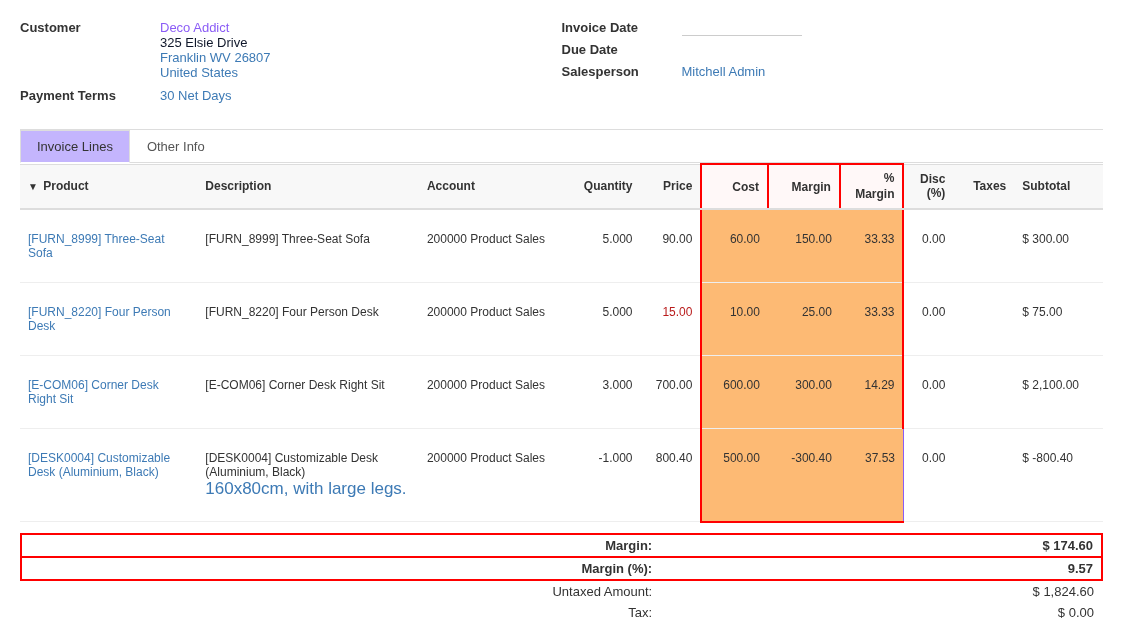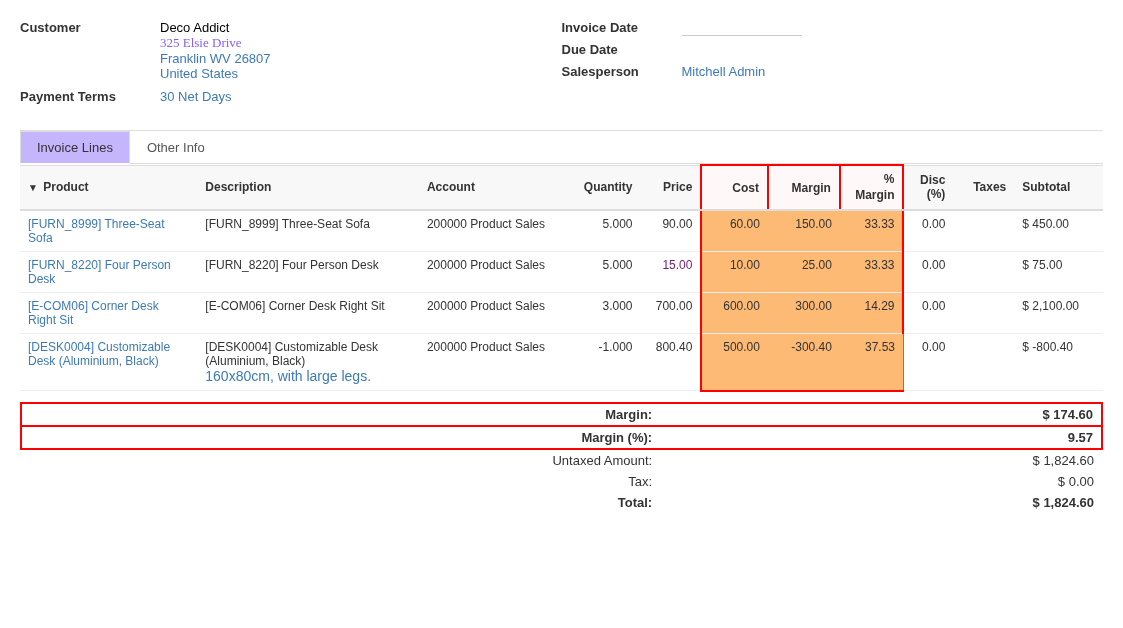--- a/index.html
+++ b/index.html
@@ -75,21 +75,21 @@
       border-bottom: 2px solid #ddd;
       border-top: 1px solid #ddd;
       padding: 6px 8px;
       text-align: left;
       font-weight: bold;
       font-size: 12px;
       color: #333;
       white-space: nowrap;
     }
     td {
-      padding: 6px 8px;
+      padding: 22px 8px;
       border-bottom: 1px solid #eee;
       vertical-align: top;
       font-size: 12px;
     }
     .col-product { width: 160px; }
     .col-desc { width: 200px; }
     .col-account { width: 130px; }
     .col-qty { width: 70px; text-align: right; }
     .col-price { width: 55px; text-align: right; }
     .col-cost { width: 60px; text-align: right; background: #fff8f8; }
@@ -100,21 +100,21 @@
     .col-subtotal { width: 80px; text-align: left; }
     .highlight-col {
       background: #fdba74;
     }
     .product-link {
       color: #3d7ab5;
       text-decoration: none;
     }
     .desc-note {
       color: #3d7ab5;
-      font-size: 14px;
+      font-size: 17px;
     }
     .summary-section {
       display: flex;
       justify-content: flex-end;
       margin-top: 10px;
     }
     .summary-table {
       min-width: 320px;
     }
     .summary-table td {
@@ -180,22 +180,22 @@
     }
   </style>
 </head>
 <body>
 
 <div class="header-section">
   <div class="header-left">
     <div class="header-row">
       <div class="header-label">Customer</div>
       <div class="header-value">
-        <span class="address-line" style="display:block; color:#000000; cursor:pointer;">Deco Addict</span>
-        <span class="address-line" style="display:block; color:#8b5cf6;font-family:Liberation Serif, serif;">325 Elsie Drive</span>
+        <span class="address-line" style="display:block; color:#8b5cf6; cursor:pointer;">Deco Addict</span>
+        <span class="address-line" style="display:block; color:#0f172a;">325 Elsie Drive</span>
         <span class="address-line" style="display:block; color:#3d7ab5;">Franklin WV 26807</span>
         <span class="address-line" style="display:block; color:#3d7ab5;">United States</span>
       </div>
     </div>
     <div class="header-row" style="margin-top:8px;">
       <div class="header-label">Payment Terms</div>
       <div class="header-value">
         <span class="link">30 Net Days</span>
       </div>
     </div>
@@ -251,29 +251,29 @@
         <td class="col-product"><a class="product-link">[FURN_8999] Three-Seat Sofa</a></td>
         <td class="col-desc">[FURN_8999] Three-Seat Sofa</td>
         <td class="col-account">200000 Product Sales</td>
         <td class="col-qty">5.000</td>
         <td class="col-price">90.00</td>
         <td class="col-cost red-border-left highlight-col">60.00</td>
         <td class="col-margin highlight-col">150.00</td>
         <td class="col-margin-pct red-border-right highlight-col">33.33</td>
         <td class="col-disc">0.00</td>
         <td class="col-taxes"></td>
-        <td class="col-subtotal">$ 450.00</td>
+        <td class="col-subtotal">$ 300.00</td>
       </tr>
 
       <tr>
         <td class="col-product"><a class="product-link">[FURN_8220] Four Person Desk</a></td>
         <td class="col-desc">[FURN_8220] Four Person Desk</td>
         <td class="col-account">200000 Product Sales</td>
         <td class="col-qty">5.000</td>
-        <td class="col-price" style="color:#701a75;">15.00</td>
+        <td class="col-price" style="color:#b91c1c;">15.00</td>
         <td class="col-cost red-border-left highlight-col">10.00</td>
         <td class="col-margin highlight-col">25.00</td>
         <td class="col-margin-pct red-border-right highlight-col">33.33</td>
         <td class="col-disc">0.00</td>
         <td class="col-taxes"></td>
         <td class="col-subtotal">$ 75.00</td>
       </tr>
 
       <tr>
         <td class="col-product"><a class="product-link">[E-COM06] Corner Desk Right Sit</a></td>

